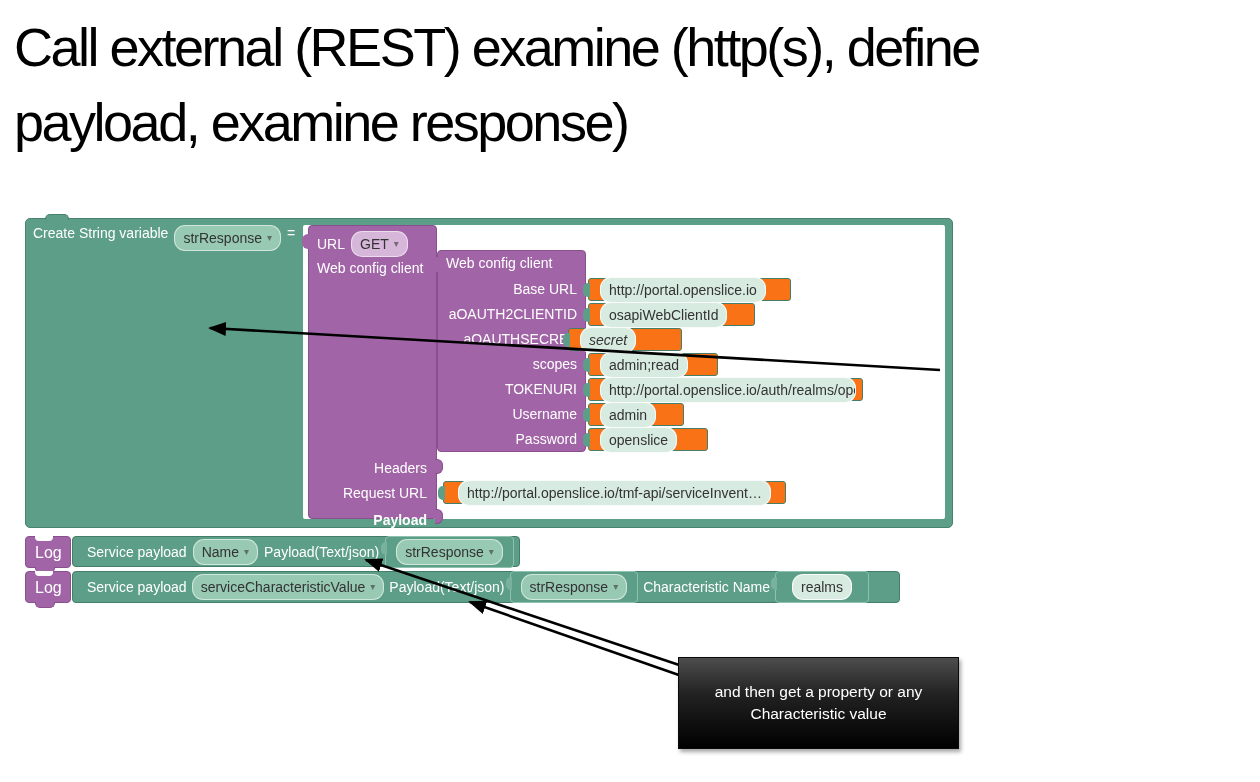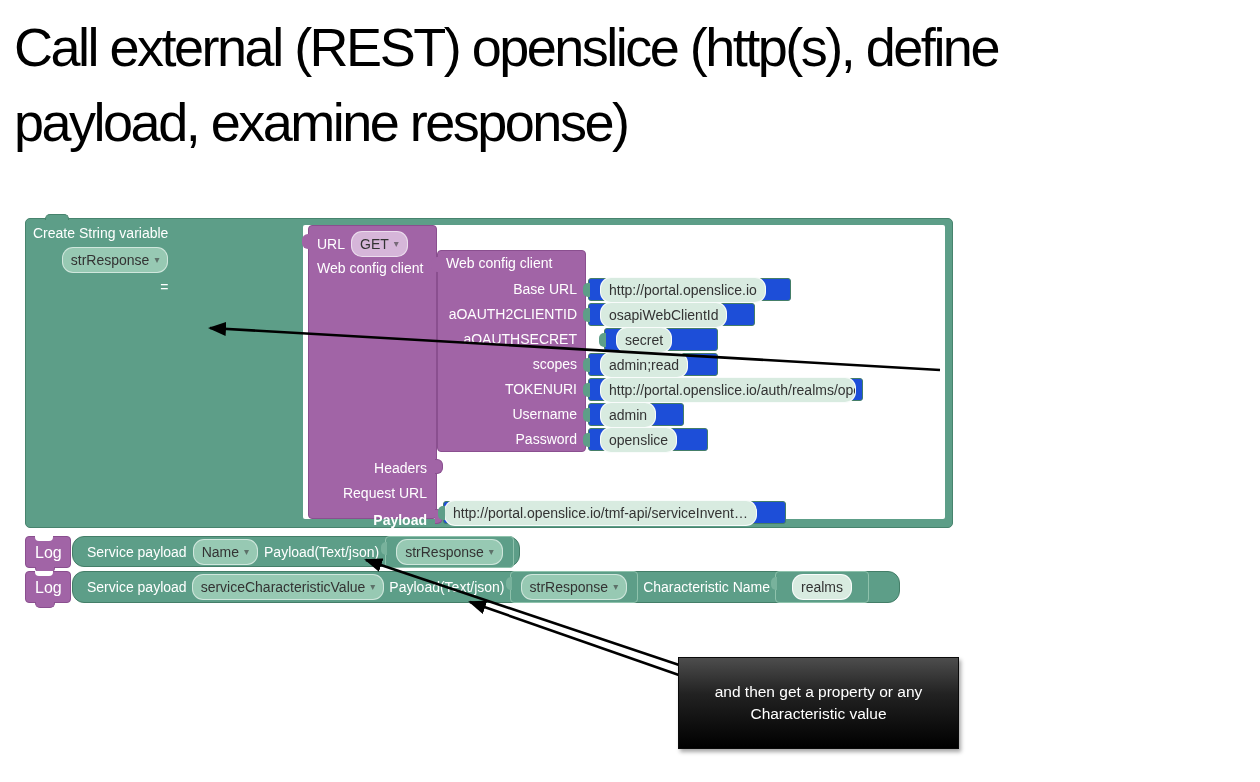--- a/index.html
+++ b/index.html
@@ -9,21 +9,21 @@
   
   .title { position:absolute; left:14px; top:10px; width:1244px; color:#000;
            font-size:54px; line-height:1.38; letter-spacing:-2.5px; font-weight:400; }
   .title span { display:block; }
 
   
   .main-block { position:absolute; left:25px; top:218px; width:928px; height:310px;
                 background:#5d9e88; border:1px solid #47836d; border-radius:5px; z-index:1; }
   .main-block .tab-top { position:absolute; left:19px; top:-5px; width:24px; height:6px;
                 background:#5d9e88; border:1px solid #47836d; border-bottom:none; border-radius:5px 5px 0 0; }
-  .blk-header { position:absolute; left:8px; top:7px; height:22px; display:flex; align-items:flex-end; gap:6px; z-index:3;flex-direction:column; }
+  .blk-header { position:absolute; left:8px; top:7px; height:22px; display:flex; align-items:flex-start; gap:6px; z-index:3; }
   .blk-text { color:#fff; font-size:14px; white-space:nowrap; }
   .white-area { position:absolute; left:303px; top:225px; width:642px; height:294px;
                 background:#fff; border-radius:2px; z-index:2; }
 
   
   .pill { display:inline-flex; align-items:center; gap:5px; border-radius:11px; padding:4px 8px;
           font-size:14px; color:#333; white-space:nowrap; }
   .pill.dd-teal  { background:#97c9b3; border:1px solid rgba(255,255,255,.55); }
   .pill.dd-purp  { background:#d6b6d9; border:1px solid rgba(255,255,255,.55); }
   .pill.txt      { background:#d8ebe0; border:1px solid rgba(255,255,255,.85); overflow:hidden; }
@@ -43,35 +43,35 @@
 
   
   .wc-block { position:absolute; left:437px; top:250px; width:149px; height:202px;
               background:#a164a6; border:1px solid #8a4f8f; border-radius:4px; z-index:3; }
   .wc-block .nub-l { position:absolute; left:-7px; top:6px; width:8px; height:15px;
               background:#a164a6; border-radius:6px 0 0 6px; }
   .wc-title { position:absolute; left:8px; top:4px; color:#fff; font-size:14px; white-space:nowrap; }
   .wc-label { position:absolute; right:8px; color:#fff; font-size:14px; white-space:nowrap; }
 
   
-  .val-block { position:absolute; height:23px; background:#1d4ed8; border:1px solid #447e68;
+  .val-block { position:absolute; height:23px; background:#f97316; border:1px solid #447e68;
                border-radius:3px; display:flex; align-items:center; padding-left:11px; z-index:3; }
   .val-block .nub-l { position:absolute; left:-6px; top:4px; width:7px; height:14px;
                background:#5d9e88; border-radius:5px 0 0 5px; }
-  .val-block.center { padding-left:0;margin-top:20px; }
+  .val-block.center { justify-content:center; padding-left:0; }
 
   
   .log-stub { position:absolute; left:25px; width:46px; height:32px; background:#a164a6;
               border:1px solid #8a4f8f; border-radius:4px; z-index:3; }
   .log-stub .lbl { position:absolute; left:9px; top:7px; color:#fff; font-size:16px; }
   .log-stub .notch-top { position:absolute; left:9px; top:-1px; width:18px; height:5px;
               background:#fff; border-radius:0 0 4px 4px; }
   .log-stub .tab-bot { position:absolute; left:9px; bottom:-6px; width:20px; height:6px;
               background:#a164a6; border:1px solid #8a4f8f; border-top:none; border-radius:0 0 5px 5px; }
-  .log-row { position:absolute; background:#5d9e88; border:1px solid #447e68; border-radius:12px;
+  .log-row { position:absolute; background:#5d9e88; border:1px solid #447e68; border-radius:4px;
              display:flex; align-items:center; gap:6px; padding-left:14px; z-index:2; }
   .holder { display:inline-flex; align-items:center; position:relative; background:#5d9e88;
             border:1px solid #8fc2ac; border-radius:4px; padding:2px 10px; }
   .holder .nub-l2 { position:absolute; left:-5px; top:5px; width:6px; height:13px;
             background:#78b29c; border-radius:5px 0 0 5px; }
 
   
   .callout { position:absolute; background:linear-gradient(180deg,#4d4d4d 0%,#222 40%,#000 100%);
              border:1px solid #0a0a0a; color:#fff; text-align:center; z-index:6;
              display:flex; flex-direction:column; justify-content:center;
@@ -80,21 +80,21 @@
 
   
   .arrows { position:absolute; left:0; top:0; width:1260px; height:782px; z-index:5; pointer-events:none; }
 </style>
 </head>
 <body>
 
 <div class="page">
 
   <div class="title">
-    <span>Call external (REST) openslice (http(s), define</span>
+    <span>Call external (REST) examine (http(s), define</span>
     <span>payload, examine response)</span>
   </div>
 
   <div class="main-block">
     <div class="tab-top"></div>
   </div>
   <div class="white-area"></div>
 
   <div class="blk-header" style="left:33px; top:225px; position:absolute; z-index:3;">
     <span class="blk-text">Create String variable</span>
@@ -143,21 +143,21 @@
   </div>
 
   <div class="val-block" style="left:588px; top:278px; width:203px;">
     <span class="nub-l"></span>
     <span class="pill txt">http://portal.openslice.io</span>
   </div>
   <div class="val-block" style="left:588px; top:303px; width:167px;">
     <span class="nub-l"></span>
     <span class="pill txt">osapiWebClientId</span>
   </div>
-  <div class="val-block" style="left:604px; top:328px; width:114px;">
+  <div class="val-block" style="left:568px; top:328px; width:114px;font-style:italic;">
     <span class="nub-l"></span>
     <span class="pill txt">secret</span>
   </div>
   <div class="val-block" style="left:588px; top:353px; width:130px;">
     <span class="nub-l"></span>
     <span class="pill txt">admin;read</span>
   </div>
   <div class="val-block" style="left:588px; top:378px; width:275px;">
     <span class="nub-l"></span>
     <span class="pill txt" style="max-width:256px;">http://portal.openslice.io/auth/realms/ope</span>

